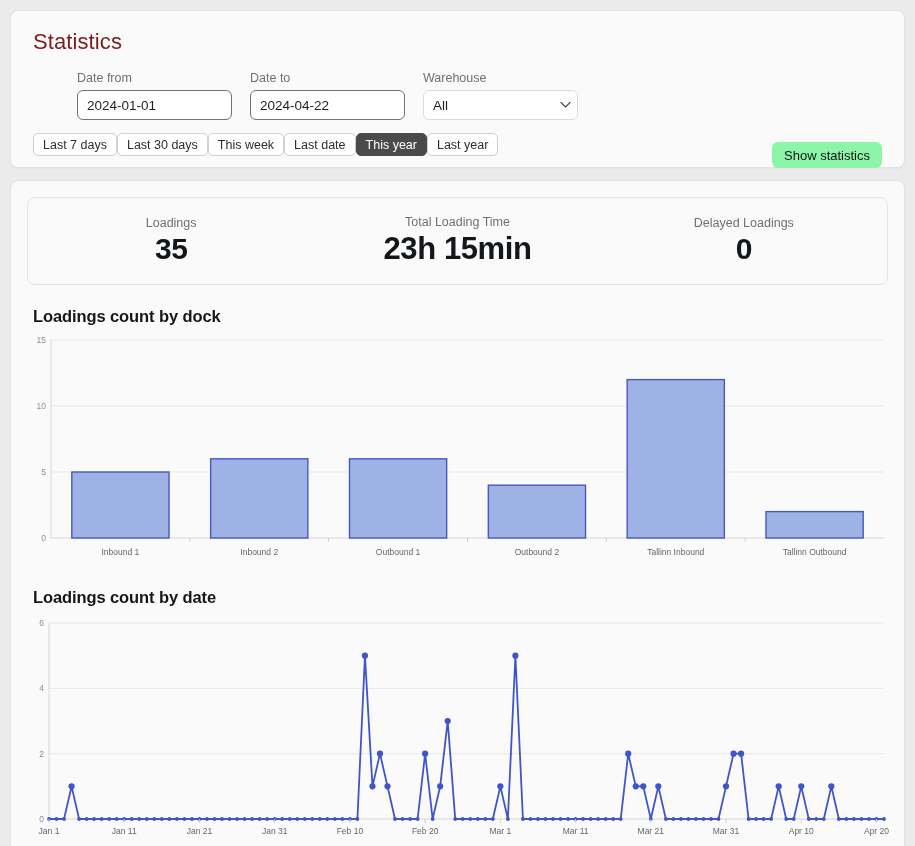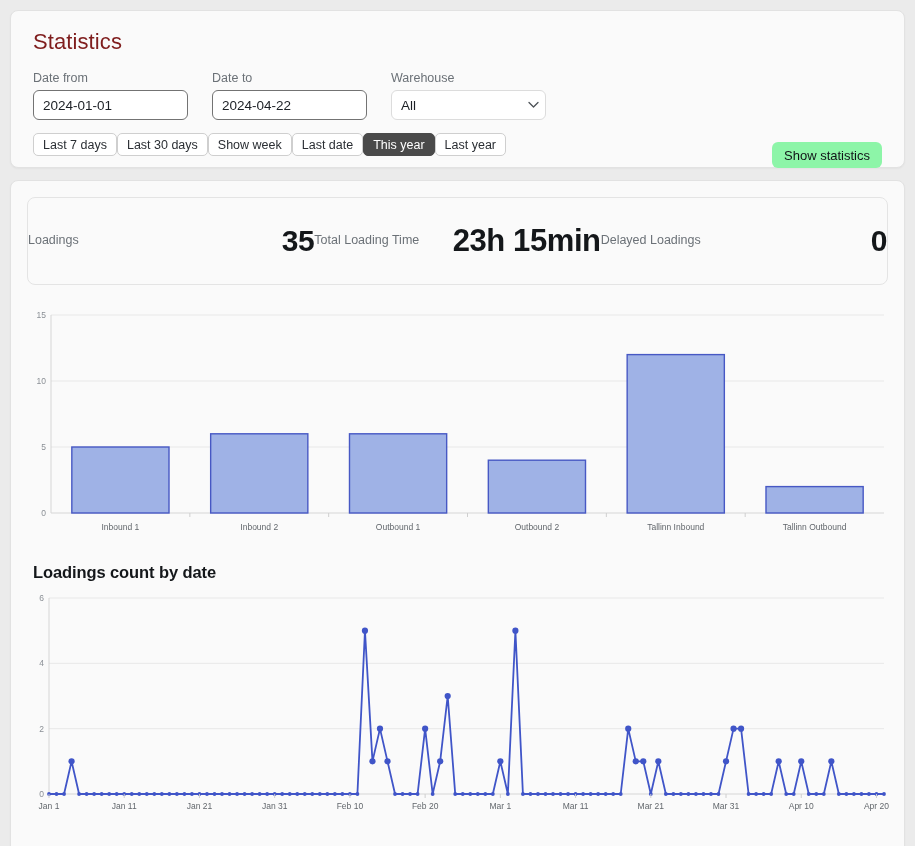--- a/index.html
+++ b/index.html
@@ -22,21 +22,21 @@
   
   #filter-panel {
     position: absolute; left: 10px; top: 10px;
     width: 895px; height: 158px;
     padding: 18px 22px 0 22px;
   }
   .page-title {
     font-size: 22px; color: #7f1d1d; font-weight: 400;
     margin: 0 0 16px 0; letter-spacing: .1px;
   }
-  .field-row { display: flex; gap: 24px; align-items: flex-end; }
+  .field-row { display: flex; gap: 18px; align-items: flex-end; margin-left: 44px; }
   .field { display: flex; flex-direction: column; }
   .field-label {
     font-size: 12.5px; color: #6b7177; margin-bottom: 5px;
   }
   .text-input {
     width: 155px; height: 30px;
     border: 1px solid #737373; border-radius: 6px;
     background: #ffffff; color: #1b1f24;
     font-size: 13.5px; font-family: inherit;
     padding: 0 9px; outline: none;
@@ -85,21 +85,21 @@
   }
 
   .summary-card {
     height: 88px;
     border: 1px solid #e4e4e4; border-radius: 8px;
     background: #fafafa;
     display: flex; align-items: center;
     margin-bottom: 22px;
   }
   .summary-cell {
-    flex: 1; display: flex; flex-direction: row;
+    flex: 1; display: flex; flex-direction: column;
     align-items: center; justify-content: space-between;
   }
   .summary-label {
     font-size: 12.5px; color: #6b7177; margin-bottom: 2px;
   }
   .summary-value {
     font-size: 30px; font-weight: bold; color: #14171a;
     letter-spacing: -.4px;
   }
   .summary-value.big { font-size: 31px; }
@@ -142,21 +142,21 @@
               <path d="M1 1.5 L5.5 6 L10 1.5" fill="none" stroke="#4d5257" stroke-width="1.3" stroke-linecap="round" stroke-linejoin="round"></path>
             </svg>
           </span>
         </div>
       </div>
     </div>
 
     <div class="chips" id="quick-ranges">
         <button class="chip">Last 7 days</button>
         <button class="chip">Last 30 days</button>
-        <button class="chip">Show week</button>
+        <button class="chip">This week</button>
         <button class="chip">Last date</button>
         <button class="chip active">This year</button>
         <button class="chip">Last year</button>
       </div>
 
     <button id="show-statistics">Show statistics</button>
   </div>
 
   <div class="panel" id="results-panel">
 
@@ -168,20 +168,21 @@
         <div class="summary-cell">
           <span class="summary-label">Total Loading Time</span>
           <span class="summary-value big">23h 15min</span>
         </div>
         <div class="summary-cell">
           <span class="summary-label">Delayed Loadings</span>
           <span class="summary-value">0</span>
         </div>
       </div>
 
+    <h2 class="chart-title">Loadings count by dock</h2>
     <div class="chart-box">
       <svg id="bar-chart" width="863" height="238" viewBox="0 0 863 238">
           <line x1="24" y1="206" x2="857" y2="206" stroke="#d6d6d6" stroke-width="1"></line>
           <text x="19" y="209" text-anchor="end" class="axis-text">0</text>
           <line x1="24" y1="140" x2="857" y2="140" stroke="#e8e8e8" stroke-width="1"></line>
           <text x="19" y="143" text-anchor="end" class="axis-text">5</text>
           <line x1="24" y1="74" x2="857" y2="74" stroke="#e8e8e8" stroke-width="1"></line>
           <text x="19" y="77" text-anchor="end" class="axis-text">10</text>
           <line x1="24" y1="8" x2="857" y2="8" stroke="#e8e8e8" stroke-width="1"></line>
           <text x="19" y="11" text-anchor="end" class="axis-text">15</text>

